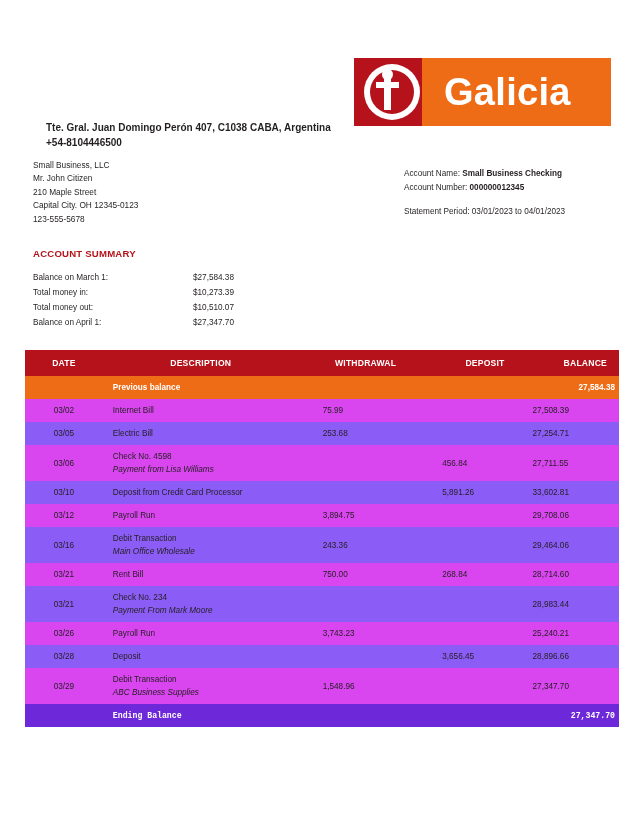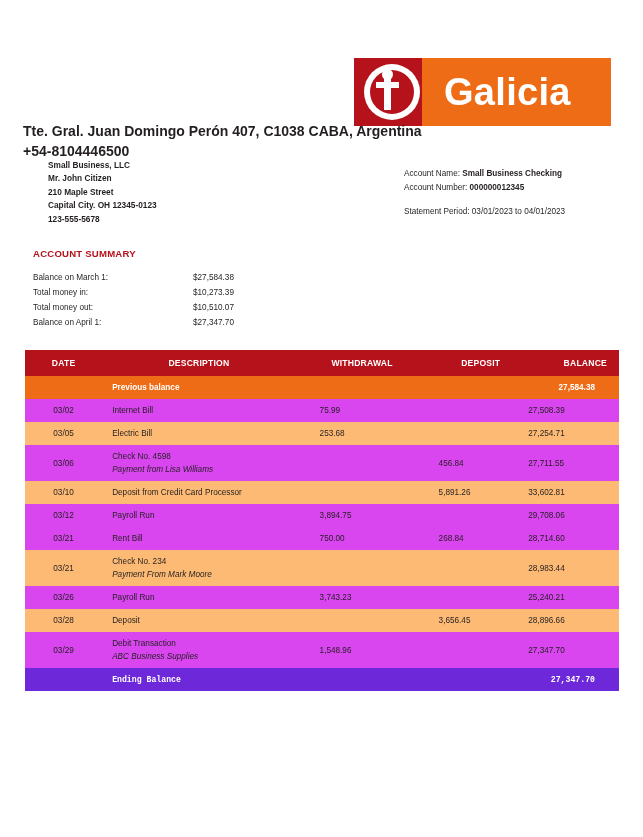--- a/index.html
+++ b/index.html
@@ -88,35 +88,35 @@
     font-size: 38px;
     font-weight: bold;
     letter-spacing: 0.3px;
     padding-left: 22px;
     line-height: 1;
   }
 
   
   .bank-address {
     position: absolute;
-    left: 23px;
+    left: 46px;
     top: 121px;
-    font-size: 14px;
+    font-size: 10px;
     font-weight: bold;
     line-height: 1.45;
     color: #231f20;
   }
 
   
   .customer {
     position: absolute;
-    left: 48px;
+    left: 33px;
     top: 159px;
     font-size: 8.3px;
-    font-weight: bold;
+    font-weight: normal;
     line-height: 1.62;
     color: #231f20;
   }
 
   
   .acct-info {
     position: absolute;
     left: 404px;
     top: 167px;
     font-size: 8.2px;
@@ -188,36 +188,36 @@
     vertical-align: middle;
     color: #231f20;
   }
   .txn td.c-date { text-align: center; }
   .txn td.c-desc { text-align: left; }
   .txn td.c-wd { text-align: left; padding-left: 24px; }
   .txn td.c-dep { text-align: left; padding-left: 20px; }
   .txn td.c-bal { text-align: left; padding-left: 12px; }
 
   .row-band-a td { background: #d946ef; }
-  .row-band-b td { background: #fdba74; }
+  .row-band-b td { background: #8b5cf6; }
 
   .row-prev td {
     background: #ef6c16;
     color: #ffffff;
     font-weight: bold;
   }
   .row-end td {
     background: #6d28d9;
     color: #ffffff;
     font-weight: bold;
     font-family: Liberation Mono, monospace;
   }
   .row-prev td.c-bal, .row-end td.c-bal {
     text-align: right;
-    padding-right: 24px;
+    padding-right: 4px;
   }
   .sub {
     display: block;
     font-style: italic;
     margin-top: 4px;
   }
 </style>
 </head>
 <body>
 
@@ -344,20 +344,30 @@
       <tr class="row-band-a">
         <td class="c-date">03/12</td>
         <td class="c-desc">
           <span>Payroll Run</span>
         </td>
         <td class="c-wd">3,894.75</td>
         <td class="c-dep"></td>
         <td class="c-bal">29,708.06</td>
       </tr>
 
+      <tr class="row-band-b">
+        <td class="c-date">03/16</td>
+        <td class="c-desc">
+          <span>Debit Transaction</span>
+          <span class="sub">Main Office Wholesale</span>
+        </td>
+        <td class="c-wd">243.36</td>
+        <td class="c-dep"></td>
+        <td class="c-bal">29,464.06</td>
+      </tr>
 
       <tr class="row-band-a">
         <td class="c-date">03/21</td>
         <td class="c-desc">
           <span>Rent Bill</span>
         </td>
         <td class="c-wd">750.00</td>
         <td class="c-dep">268.84</td>
         <td class="c-bal">28,714.60</td>
       </tr>

